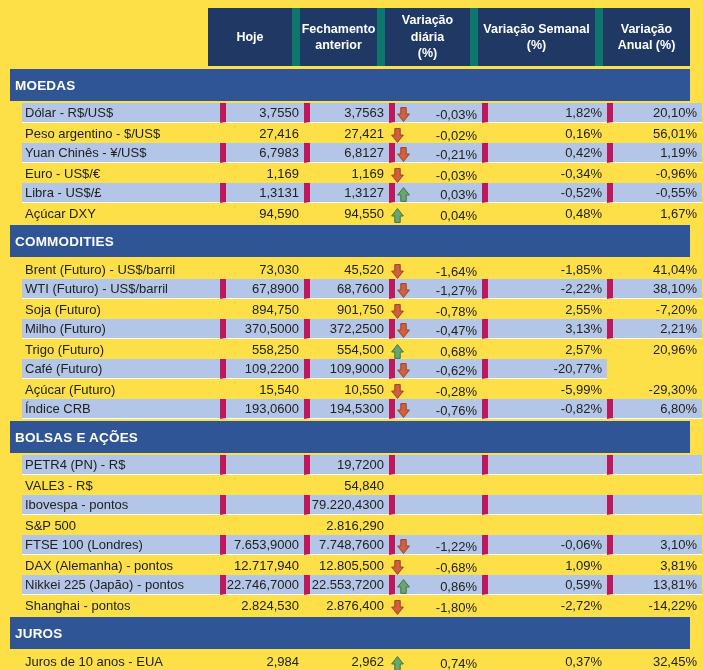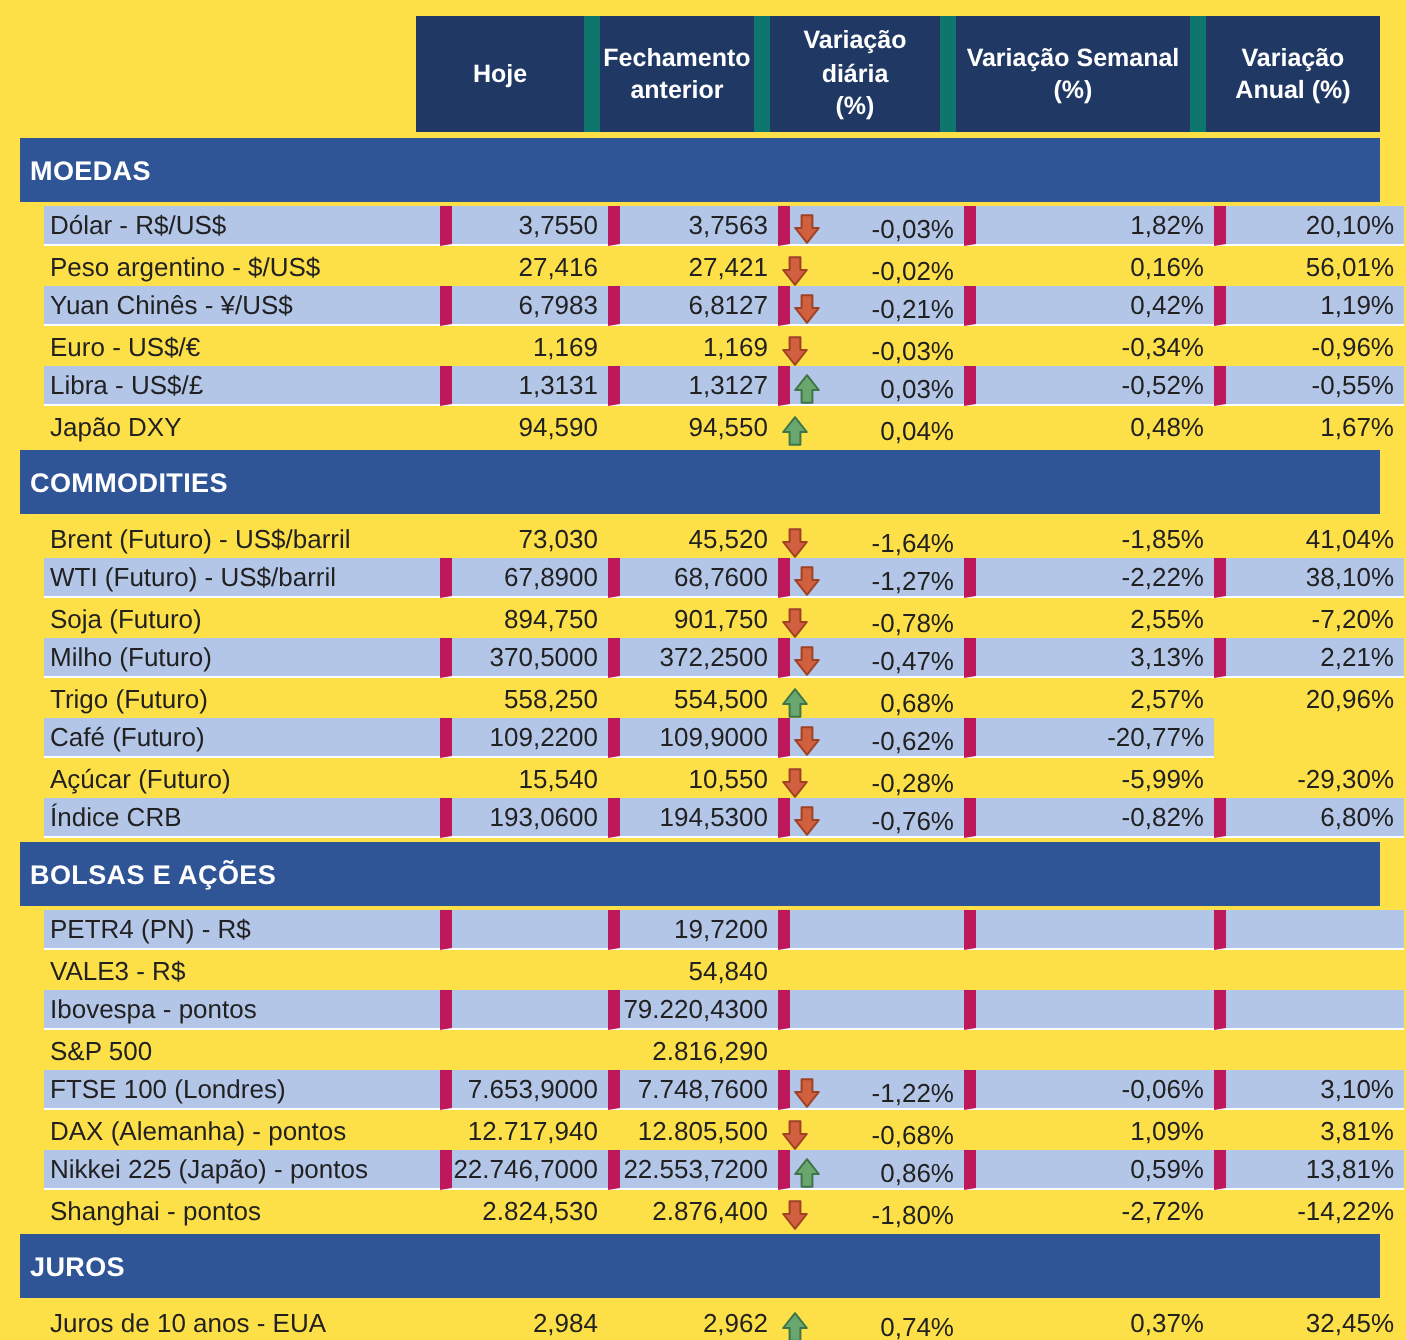--- a/index.html
+++ b/index.html
@@ -126,21 +126,21 @@
         <div class="cell diaria">
           <svg viewBox="0 0 13 15" class="arrow">
             <polygon points="3.8,14.4 9.2,14.4 9.2,8 12.4,8 6.5,0.6 0.6,8 3.8,8" fill="#69A76F" stroke="#3F7348" stroke-linejoin="round"></polygon>
           </svg>
           <span>0,03%</span>
         </div>
         <div class="cell num">-0,52%</div>
         <div class="cell num">-0,55%</div>
       </div>
       <div class="grid row white">
-        <div class="cell label">Japão DXY</div>
+        <div class="cell label">Açúcar DXY</div>
         <div class="cell num">94,590</div>
         <div class="cell num">94,550</div>
         <div class="cell diaria">
           <svg viewBox="0 0 13 15" class="arrow">
             <polygon points="3.8,14.4 9.2,14.4 9.2,8 12.4,8 6.5,0.6 0.6,8 3.8,8" fill="#69A76F" stroke="#3F7348" stroke-linejoin="round"></polygon>
           </svg>
           <span>0,04%</span>
         </div>
         <div class="cell num">0,48%</div>
         <div class="cell num">1,67%</div>

